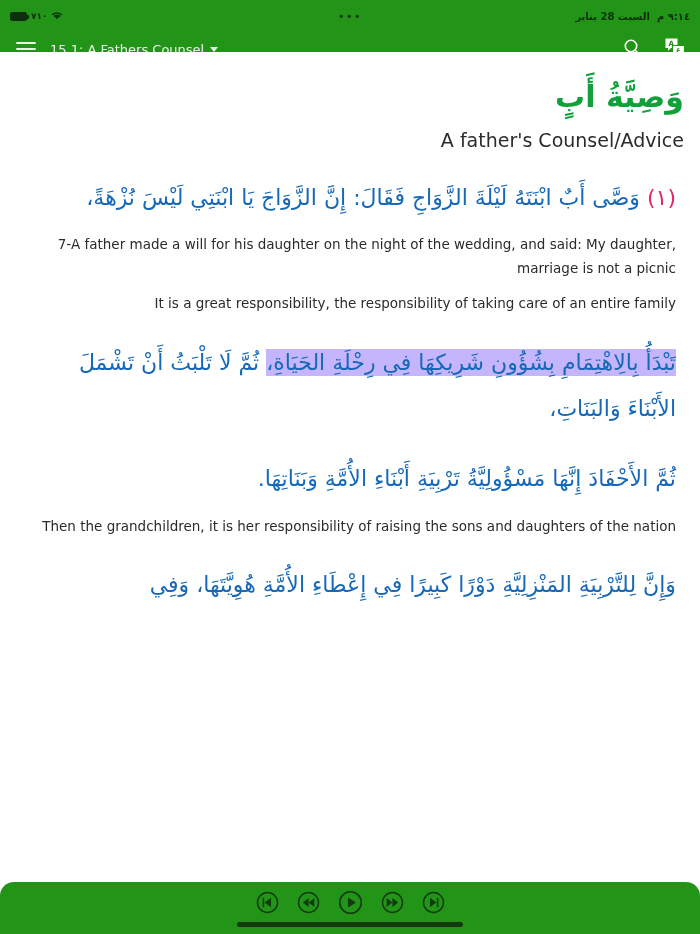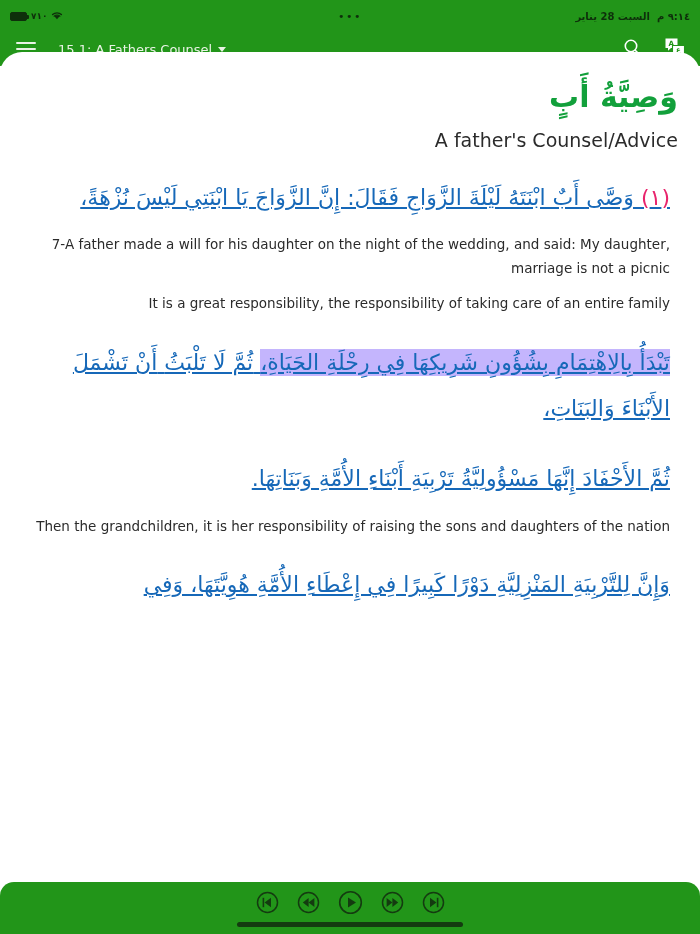--- a/index.html
+++ b/index.html
@@ -83,21 +83,21 @@
     height: 34px;
     background: #229519;
     display: flex;
     align-items: center;
     justify-content: space-between;
     padding: 0 14px 0 16px;
   }
   .toolbar-left {
     display: flex;
     align-items: center;
-    gap: 22px;
+    gap: 14px;
   }
   .hamburger {
     width: 20px;
     height: 14px;
     display: flex;
     flex-direction: column;
     justify-content: space-between;
     cursor: pointer;
   }
   .hamburger span {
@@ -131,22 +131,21 @@
 
   
   .content {
     position: absolute;
     top: 52px;
     left: 0;
     right: 0;
     bottom: 52px;
     background: #ffffff;
     overflow: hidden;
-    padding: 0 22px;
-    border-radius: 22px;
+    padding: 0 16px;
   }
 
   .heading-ar {
     direction: rtl;
     text-align: right;
     color: #12a03b;
     font-size: 30px;
     font-weight: bold;
     font-family: "DejaVu Sans", sans-serif;
     margin-top: 22px;
@@ -164,21 +163,20 @@
 
   .verse-ar {
     direction: rtl;
     text-align: right;
     color: #1668b8;
     font-size: 22px;
     line-height: 2.1;
     font-family: "DejaVu Sans", sans-serif;
     margin-top: 24px;
     padding: 0 8px;
-    text-decoration: underline;
   }
   .verse-ar .num {
     color: #e8246c;
   }
   .verse-ar .hl {
     background: #c4b5fd;
     padding: 1px 0;
   }
 
   .verse-en {

